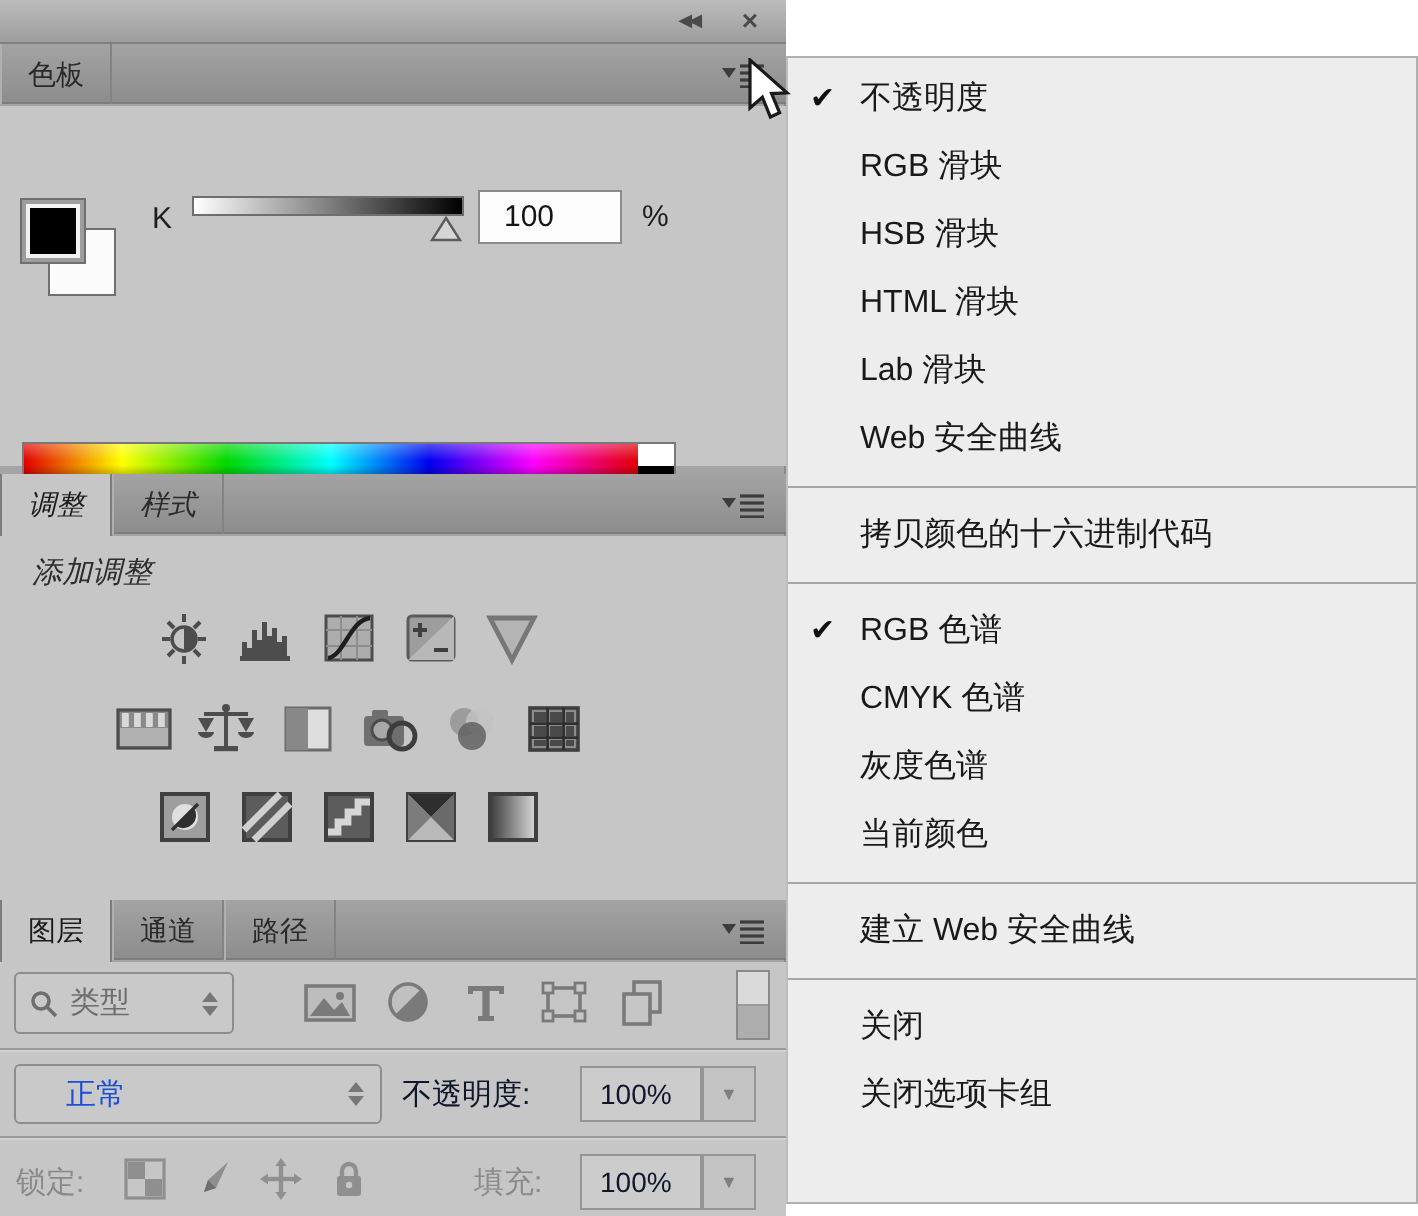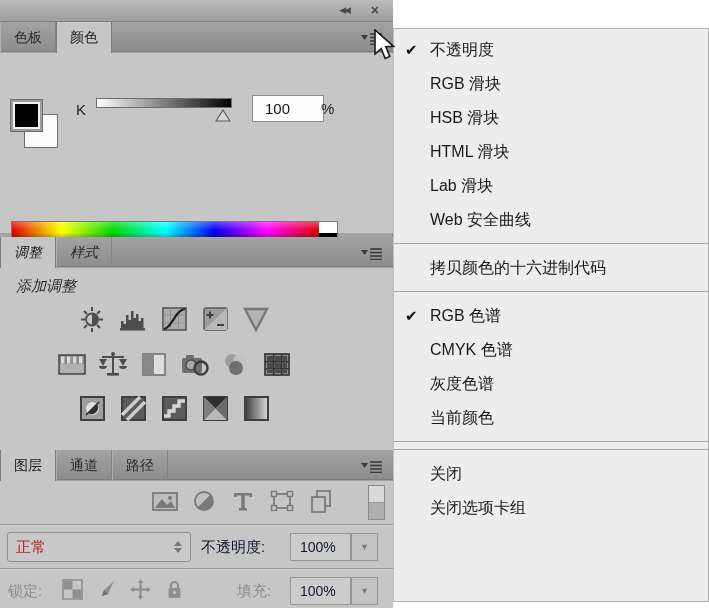--- a/index.html
+++ b/index.html
@@ -27,21 +27,21 @@
   
   .g-color { top:22px; height:211px; }
   .g-color .content { height:180px; }
   .swatch-bg { position:absolute; left:24px; top:61px; width:34px; height:34px; background:#fbfbfb; border:1px solid #6f6f6f; }
   .swatch-fg { position:absolute; left:10px; top:46px; width:33px; height:33px; background:#9d9d9d; border:1px solid #6f6f6f; padding:2px; }
   .swatch-fg .inner { width:100%; height:100%; background:#000; border:2px solid #f2f2f2; }
   .k-label { position:absolute; left:76px; top:48px; font-size:15px; color:#1e1e1e; }
   .k-track { position:absolute; left:96px; top:45px; width:136px; height:10px; border:1px solid #6e6e6e;
     background:linear-gradient(to right,#ffffff,#000000); }
   .k-thumb { position:absolute; left:215px; top:55px; }
-  .k-value { position:absolute; left:252px; top:42px; width:72px; height:27px; background:#fdfdfd;
+  .k-value { position:absolute; left:239px; top:42px; width:72px; height:27px; background:#fdfdfd;
     border:1px solid #8b8b8b; font-size:15px; color:#141414; padding:0 0 0 12px; font-family:inherit; }
   .k-unit { position:absolute; left:321px; top:47px; font-size:15px; color:#1e1e1e; }
   .spectrum { position:absolute; left:11px; top:168px; width:327px; height:24px; border:1px solid #787878; display:flex; }
   .spectrum .ramp { flex:1;
     background:linear-gradient(to bottom,rgba(255,255,255,.30),rgba(255,255,255,0) 38%,rgba(0,0,0,0) 48%,rgba(0,0,0,.55)),
     linear-gradient(to right,#e00000,#ffff00 16%,#00d800 33%,#00ffff 50%,#0000f0 66%,#ff00ff 83%,#e00000); }
   .spectrum .endcap { width:18px; display:flex; flex-direction:column; }
   .spectrum .cap-white { flex:1; background:#ffffff; }
   .spectrum .cap-black { flex:1; background:#000000; }
 
@@ -62,21 +62,21 @@
   .filter-label { font-size:15px; color:#6e6e6e; flex:1; }
   .filter-icons { position:absolute; left:152px; top:7px; display:flex; gap:13px; align-items:center; }
   .filter-icons .fi { width:26px; height:26px; }
   .layers-toggle { position:absolute; left:368px; top:4px; width:17px; height:35px; border:1px solid #8a8a8a; }
   .layers-toggle .t-top { height:50%; background:#dadada; border-bottom:1px solid #9a9a9a; }
   .layers-toggle .t-bot { height:50%; background:#aeaeae; }
   .l-div { position:absolute; left:0; width:393px; border-top:1px solid #9b9b9b; border-bottom:1px solid #d2d2d2; }
   .div1 { top:43px; } .div2 { top:87px; }
   .blend-box { position:absolute; left:7px; top:51px; width:184px; height:30px; background:#c9c9c9;
     border:1px solid #8d8d8d; border-radius:3px; display:flex; align-items:center; padding:0 8px; }
-  .blend-label { font-size:15px; color:#b91c1c; flex:1; }
+  .blend-label { font-size:15px; color:#1d4ed8; flex:1;margin-left:17px; }
   .opacity-label { position:absolute; left:201px; top:57px; font-size:15px; color:#0f172a; }
   .fill-label { position:absolute; left:237px; top:101px; font-size:15px; color:#8a8a8a; }
   .val-box { position:absolute; left:290px; width:61px; height:28px; background:#cccccc; border:1px solid #9595
 95; font-size:14px; color:#0f172a; line-height:26px; padding-left:9px; }
   .val-box { border:1px solid #959595; }
   .val-opacity { top:52px; } .val-fill { top:96px; }
   .arrow-btn { position:absolute; left:351px; width:27px; height:28px; background:#c3c3c3; border:1px solid #959595;
     text-align:center; line-height:26px; color:#7e7e7e; font-size:9px; }
   .ab-opacity { top:52px; } .ab-fill { top:96px; }
   .lock-label { position:absolute; left:8px; top:101px; font-size:15px; color:#8a8a8a; }
@@ -105,21 +105,20 @@
   <div class="dock">
 
     <div class="titlebar">
       <span class="tb-btn tb-collapse">◀◀</span>
       <span class="tb-btn tb-close">×</span>
     </div>
 
     <div class="group g-color">
       <div class="tabbar">
         <div class="tab">色板</div>
-        <div class="tab active">颜色</div>
         <span class="flyout">
           <svg viewBox="0 0 22 13">
               <polygon points="0,3 7,3 3.5,8" fill="#3c3c3c"></polygon>
               <g stroke="#3c3c3c" stroke-width="1.6">
                 <line x1="9" y1="2" x2="21" y2="2"></line>
                 <line x1="9" y1="5.5" x2="21" y2="5.5"></line>
                 <line x1="9" y1="9" x2="21" y2="9"></line>
                 <line x1="9" y1="12.5" x2="21" y2="12.5"></line>
               </g>
             </svg>
@@ -318,20 +317,33 @@
                 <line x1="9" y1="2" x2="21" y2="2"></line>
                 <line x1="9" y1="5.5" x2="21" y2="5.5"></line>
                 <line x1="9" y1="9" x2="21" y2="9"></line>
                 <line x1="9" y1="12.5" x2="21" y2="12.5"></line>
               </g>
             </svg>
         </span>
       </div>
       <div class="content">
 
+        <div class="filter-box">
+          <span style="width:14px;height:14px;">
+            <svg viewBox="0 0 14 14">
+                <circle cx="5.5" cy="5.5" r="4" fill="none" stroke="#6e6e6e" stroke-width="1.8"></circle>
+                <line x1="8.5" y1="8.5" x2="13" y2="13" stroke="#6e6e6e" stroke-width="1.8"></line>
+              </svg>
+          </span>
+          <span class="filter-label">类型</span>
+          <span class="updown">
+              <i class="up"></i>
+              <i class="dn"></i>
+            </span>
+        </div>
 
         <div class="filter-icons">
             <span class="fi"><svg viewBox="0 0 26 26">
                 <rect x="1" y="5" width="24" height="17" fill="#bdbdbd" stroke="#7a7a7a" stroke-width="1.8"></rect>
                 <path d="M3,20 L10,11 15,17 19,13 23,20 Z" fill="#7a7a7a"></path>
                 <circle cx="18" cy="10" r="2" fill="#7a7a7a"></circle>
               </svg></span>
             <span class="fi"><svg viewBox="0 0 26 26">
                 <circle cx="13" cy="13" r="9" fill="#c0c0c0" stroke="#7a7a7a" stroke-width="1.8"></circle>
                 <path d="M6.6,19.4 A9,9 0 0 0 19.4,6.6 Z" fill="#7a7a7a"></path>
@@ -418,20 +430,21 @@
       <div class="menu-item"><span>Lab 滑块</span></div>
       <div class="menu-item"><span>Web 安全曲线</span></div>
       <div class="menu-sep"></div>
       <div class="menu-item"><span>拷贝颜色的十六进制代码</span></div>
       <div class="menu-sep"></div>
       <div class="menu-item"><span class="menu-check">✔</span><span>RGB 色谱</span></div>
       <div class="menu-item"><span>CMYK 色谱</span></div>
       <div class="menu-item"><span>灰度色谱</span></div>
       <div class="menu-item"><span>当前颜色</span></div>
       <div class="menu-sep"></div>
+      <div class="menu-item"><span>建立 Web 安全曲线</span></div>
       <div class="menu-sep"></div>
       <div class="menu-item"><span>关闭</span></div>
       <div class="menu-item"><span>关闭选项卡组</span></div>
     </div>
 
   <span class="cursor">
     <svg viewBox="0 0 24 34">
         <path d="M3,1 L3,25 L9.2,19.6 L13.2,29.5 L17.8,27.4 L13.8,17.8 L21.5,17.4 Z" fill="#ffffff" stroke="#1a1a1a" stroke-width="1.6"></path>
       </svg>
   </span>

